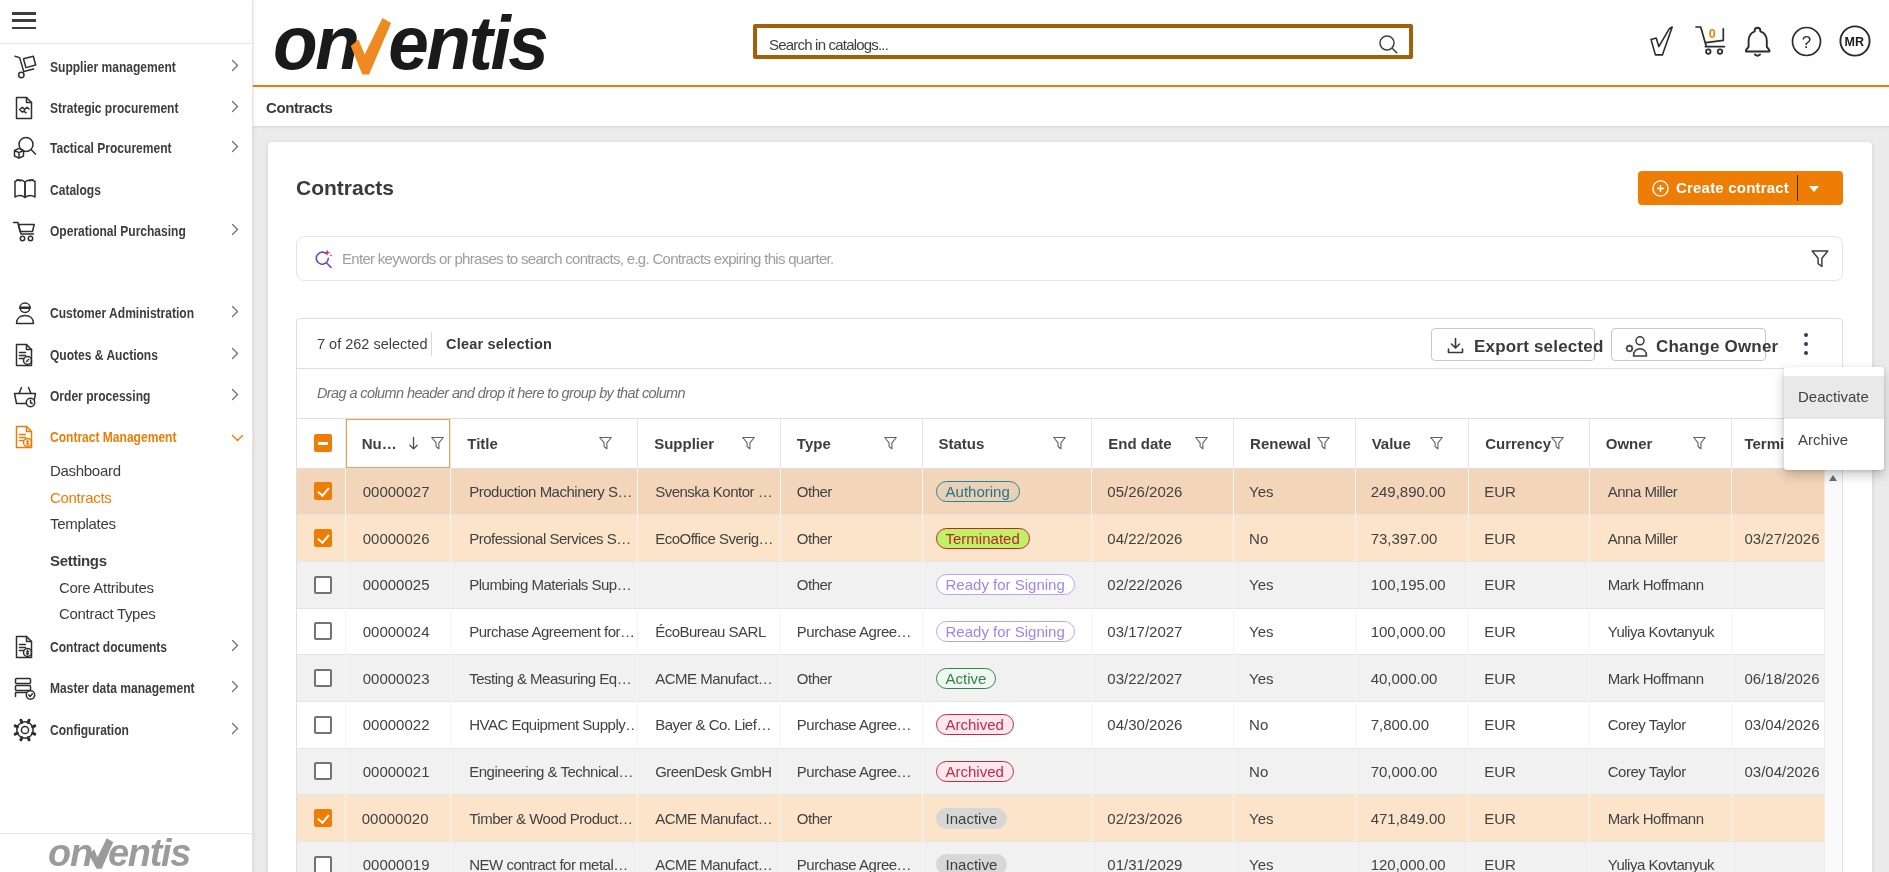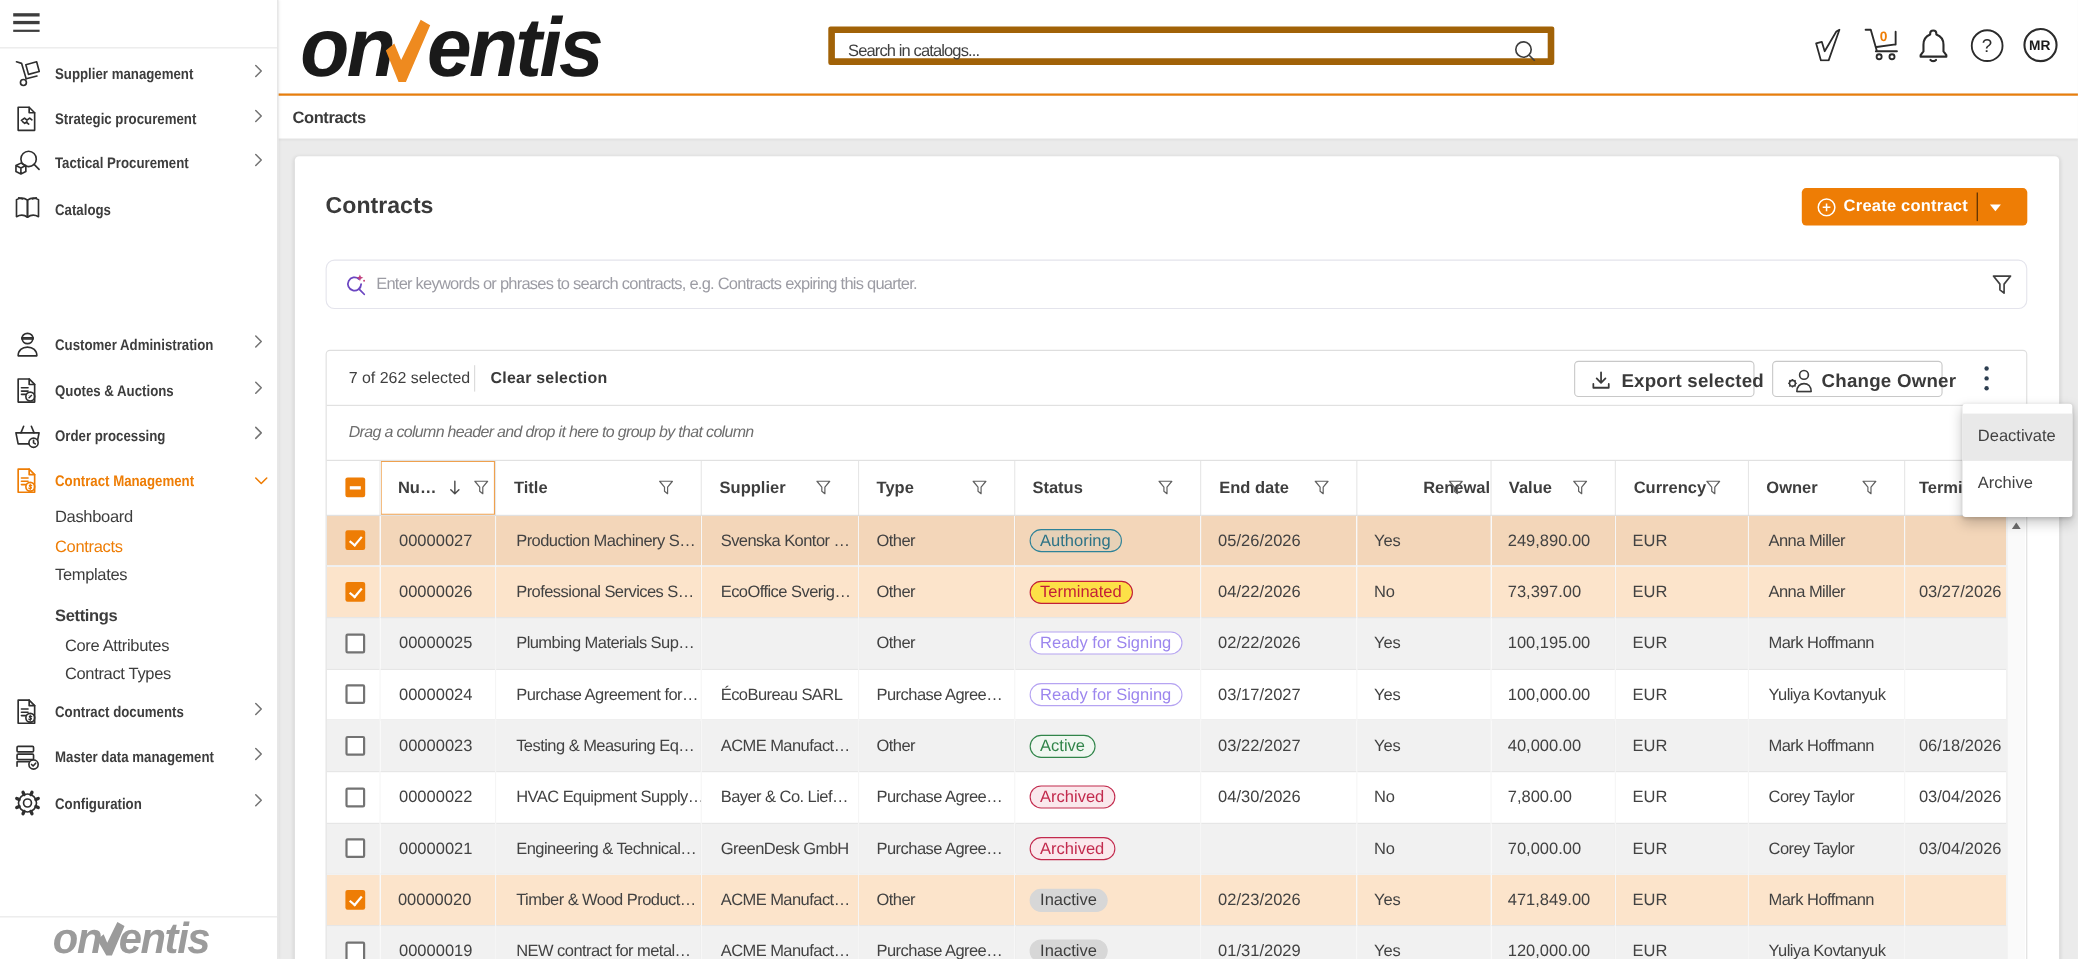--- a/index.html
+++ b/index.html
@@ -15,21 +15,21 @@
 .nav-item .chev { position:absolute; left:231px; top:50%; transform:translateY(-50%); }
 .nav-item.active .lbl { color:#ee7d05; }
 .sub-item { position:absolute; left:50px; font-size:15px; color:#3d3d3d; white-space:nowrap; transform:translateY(-50%); letter-spacing:-0.3px; }
 .sub-item.orange { color:#ee7d05; }
 .sub-item.b { font-weight:bold; }
 .sub-item.in2 { left:59px; }
 #side-foot-line { position:absolute; left:0; top:833px; width:252px; border-top:1px solid #e6e6e6; }
 
 #header { position:absolute; left:253px; top:0; width:1636px; height:85px; background:#fff; z-index:20; }
 #orangeline { position:absolute; left:253px; top:85px; width:1636px; height:2px; background:#e87e0c; z-index:21; }
-#topsearch { position:absolute; left:500px; top:24px; width:660px; height:35px; border:6px solid #a16207; border-radius:2px; background:#fff; }
+#topsearch { position:absolute; left:500px; top:24px; width:660px; height:35px; border:4px solid #a16207; border-radius:2px; background:#fff; }
 #topsearch .ph { position:absolute; left:12px; top:8px; font-size:15px; color:#3f3f3f; letter-spacing:-0.8px; }
 
 #crumb { position:absolute; left:253px; top:87px; width:1636px; height:40px; background:#fff; border-bottom:1px solid #dcdcdc; box-shadow:0 1px 2px rgba(0,0,0,0.05); z-index:15; }
 #crumb span { position:absolute; left:13px; top:12px; font-size:15px; font-weight:bold; color:#3a3a3a; letter-spacing:-0.4px; }
 
 #card { position:absolute; left:268px; top:142px; width:1604px; height:745px; background:#fff; border-radius:4px; box-shadow:0 1px 4px rgba(0,0,0,0.13); }
 #card h1 { position:absolute; left:28px; top:34px; font-size:21px; font-weight:bold; color:#3a3a3a; }
 #createbtn { position:absolute; left:1370px; top:29px; width:205px; height:34px; background:#ee7d05; border-radius:4px; color:#fff; }
 #createbtn .txt { position:absolute; left:38px; top:8px; font-size:15px; font-weight:bold; letter-spacing:0.2px; }
 #createbtn .divline { position:absolute; left:159px; top:4px; width:1px; height:26px; background:rgba(0,0,0,0.7); }
@@ -65,21 +65,21 @@
 th.sorted .hflex { display:flex; align-items:center; justify-content:flex-start; gap:11px; }
 
 .cb { width:18px; height:18px; border:2px solid #737373; border-radius:2px; background:#fff; margin-left:3px; }
 .cb.on { border:none; background:#ee7d05; position:relative; }
 .cb.on:after { content:""; position:absolute; left:6.2px; top:2.6px; width:4.5px; height:9px; border:solid #fff; border-width:0 2.4px 2.4px 0; transform:rotate(40deg); }
 .cb.ind { border:none; background:#ee7d05; position:relative; }
 .cb.ind:after { content:""; position:absolute; left:4px; top:7.7px; width:10px; height:2.6px; background:#fff; }
 
 .chip { display:inline-block; height:21px; line-height:19px; border-radius:11px; font-size:15px; padding:0 9px; border:1px solid; }
 .chip.authoring { color:#2d7386; border-color:#2d8298; background:rgba(45,130,152,0.06); }
-.chip.terminated { color:#c21f39; border-color:#c21f39; background:#fde047; }
+.chip.terminated { color:#c21f39; border-color:#c21f39; background:#bef264; }
 .chip.ready { color:#9c86ee; border-color:#b6a4f2; background:#fff; }
 .chip.active { color:#31854a; border-color:#31854a; background:#f0f7f1; }
 .chip.archived { color:#c22a4d; border-color:#c22a4d; background:#fae8ec; }
 .chip.inactive { color:#3d3d3d; border-color:#d7d7d7; background:#d7d7d7; }
 
 #vscroll { position:absolute; right:1px; top:150px; width:17px; height:418px; background:#fafafa; border-left:1px solid #ebebeb; }
 #vscroll .up { position:absolute; left:4px; top:6px; width:0; height:0; border-left:4.5px solid transparent; border-right:4.5px solid transparent; border-bottom:6px solid #6e6e6e; }
 
 #ddmenu { position:absolute; left:1784px; top:367px; width:100px; height:103px; background:#fff; border-radius:3px; box-shadow:0 5px 12px rgba(0,0,0,0.22), 0 1px 3px rgba(0,0,0,0.12); z-index:40; padding-top:9px; }
 #ddmenu .mi { height:42.5px; line-height:42.5px; padding-left:14px; font-size:15px; color:#414141; }
@@ -207,21 +207,21 @@
                 </svg></span></th>
             <th style="width:141px;"><span>Type</span><span class="hfun"><svg width="15" height="15" viewBox="0 0 15 15" fill="none">
                   <path d="M1.7 1.5h11.6L8.9 6.9v5.9L6.1 10.6V6.9L1.7 1.5z" stroke="#606060" stroke-width="1.1" stroke-linejoin="round"></path>
                 </svg></span></th>
             <th style="width:169px;"><span>Status</span><span class="hfun"><svg width="15" height="15" viewBox="0 0 15 15" fill="none">
                   <path d="M1.7 1.5h11.6L8.9 6.9v5.9L6.1 10.6V6.9L1.7 1.5z" stroke="#606060" stroke-width="1.1" stroke-linejoin="round"></path>
                 </svg></span></th>
             <th style="width:141px;"><span>End date</span><span class="hfun"><svg width="15" height="15" viewBox="0 0 15 15" fill="none">
                   <path d="M1.7 1.5h11.6L8.9 6.9v5.9L6.1 10.6V6.9L1.7 1.5z" stroke="#606060" stroke-width="1.1" stroke-linejoin="round"></path>
                 </svg></span></th>
-            <th style="width:121px;text-align:right;"><span>Renewal</span><span class="hfun"><svg width="15" height="15" viewBox="0 0 15 15" fill="none">
+            <th style="width:121px;"><span>Renewal</span><span class="hfun"><svg width="15" height="15" viewBox="0 0 15 15" fill="none">
                   <path d="M1.7 1.5h11.6L8.9 6.9v5.9L6.1 10.6V6.9L1.7 1.5z" stroke="#606060" stroke-width="1.1" stroke-linejoin="round"></path>
                 </svg></span></th>
             <th style="width:113px;"><span>Value</span><span class="hfun"><svg width="15" height="15" viewBox="0 0 15 15" fill="none">
                   <path d="M1.7 1.5h11.6L8.9 6.9v5.9L6.1 10.6V6.9L1.7 1.5z" stroke="#606060" stroke-width="1.1" stroke-linejoin="round"></path>
                 </svg></span></th>
             <th style="width:120px;"><span>Currency</span><span class="hfun"><svg width="15" height="15" viewBox="0 0 15 15" fill="none">
                   <path d="M1.7 1.5h11.6L8.9 6.9v5.9L6.1 10.6V6.9L1.7 1.5z" stroke="#606060" stroke-width="1.1" stroke-linejoin="round"></path>
                 </svg></span></th>
             <th style="width:142px;"><span>Owner</span><span class="hfun"><svg width="15" height="15" viewBox="0 0 15 15" fill="none">
                   <path d="M1.7 1.5h11.6L8.9 6.9v5.9L6.1 10.6V6.9L1.7 1.5z" stroke="#606060" stroke-width="1.1" stroke-linejoin="round"></path>
@@ -428,20 +428,32 @@
         </svg></span>
     </div>
 <div class="nav-item" style="top:170px;">
       <span class="ic" style="top:7px"><svg style="" width="26" height="26" viewBox="0 0 26 26" fill="none">
           <path d="M3 4.5c3.2-1.8 7-1.8 10 .5v15.5c-3-2.3-6.8-2.3-10-.5z" stroke="#2f2f2f" stroke-width="1.5" stroke-linecap="round" stroke-linejoin="round"></path>
           <path d="M23 4.5c-3.2-1.8-7-1.8-10 .5v15.5c3-2.3 6.8-2.3 10-.5z" stroke="#2f2f2f" stroke-width="1.5" stroke-linecap="round" stroke-linejoin="round"></path>
           <path d="M5 2.8l3.5 1M21 2.8l-3.5 1" stroke="#2f2f2f" stroke-width="1.5" stroke-linecap="round" stroke-linejoin="round"></path>
         </svg></span>
       <span class="lbl">Catalogs</span>
     </div>
+<div class="nav-item" style="top:211px;">
+      <span class="ic" style="top:8px"><svg style="" width="25" height="25" viewBox="0 0 25 25" fill="none">
+          <path d="M1.5 3.5h4.5l3 11.5h12.5" stroke="#2f2f2f" stroke-width="1.5" stroke-linecap="round" stroke-linejoin="round"></path>
+          <path d="M8 12.5l-1.7-7h15.9l-1.7 7z" stroke="#2f2f2f" stroke-width="1.5" stroke-linecap="round" stroke-linejoin="round"></path>
+          <circle cx="10.5" cy="19.5" r="2.2" stroke="#2f2f2f" stroke-width="1.5" stroke-linecap="round" stroke-linejoin="round"></circle>
+          <circle cx="18.5" cy="19.5" r="2.2" stroke="#2f2f2f" stroke-width="1.5" stroke-linecap="round" stroke-linejoin="round"></circle>
+        </svg></span>
+      <span class="lbl">Operational Purchasing</span>
+      <span class="chev"><svg width="8" height="13" viewBox="0 0 8 13" fill="none">
+          <path d="M1.5 1.5L6.5 6.5 1.5 11.5" stroke="#757575" stroke-width="1.4" stroke-linecap="round" stroke-linejoin="round"></path>
+        </svg></span>
+    </div>
 <div class="nav-item" style="top:293px;">
       <span class="ic" style="top:8px"><svg style="" width="25" height="25" viewBox="0 0 25 25" fill="none">
           <path d="M8.3 7.2a4.7 4.2 0 0 0 9.4 0" stroke="#2f2f2f" stroke-width="1.5" stroke-linecap="round" stroke-linejoin="round"></path>
           <path d="M7.8 7.2c0-3 2.3-5.2 5.2-5.2s5.2 2.2 5.2 5.2z" stroke="#2f2f2f" stroke-width="1.5" stroke-linecap="round" stroke-linejoin="round"></path>
           <path d="M7.8 6.2h10.4" stroke="#2f2f2f" stroke-width="1.5" stroke-linecap="round" stroke-linejoin="round"></path>
           <path d="M4.5 22.5c0-5 3.6-8 8.5-8s8.5 3 8.5 8z" stroke="#2f2f2f" stroke-width="1.5" stroke-linecap="round" stroke-linejoin="round"></path>
         </svg></span>
       <span class="lbl">Customer Administration</span>
       <span class="chev"><svg width="8" height="13" viewBox="0 0 8 13" fill="none">
           <path d="M1.5 1.5L6.5 6.5 1.5 11.5" stroke="#757575" stroke-width="1.4" stroke-linecap="round" stroke-linejoin="round"></path>

